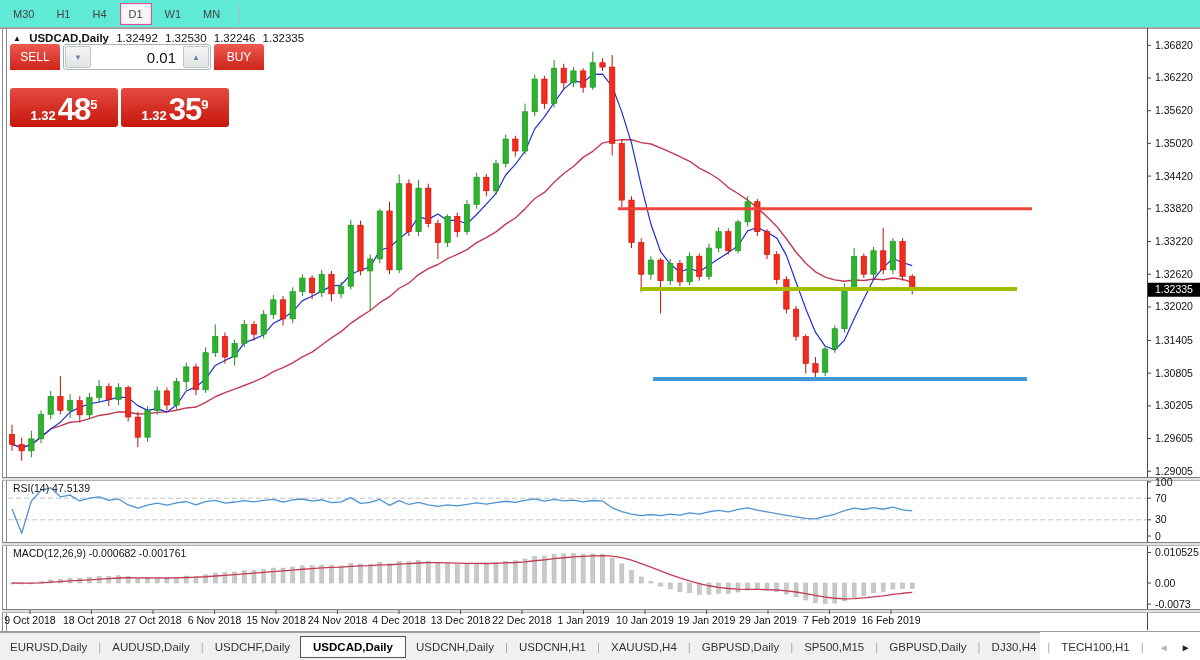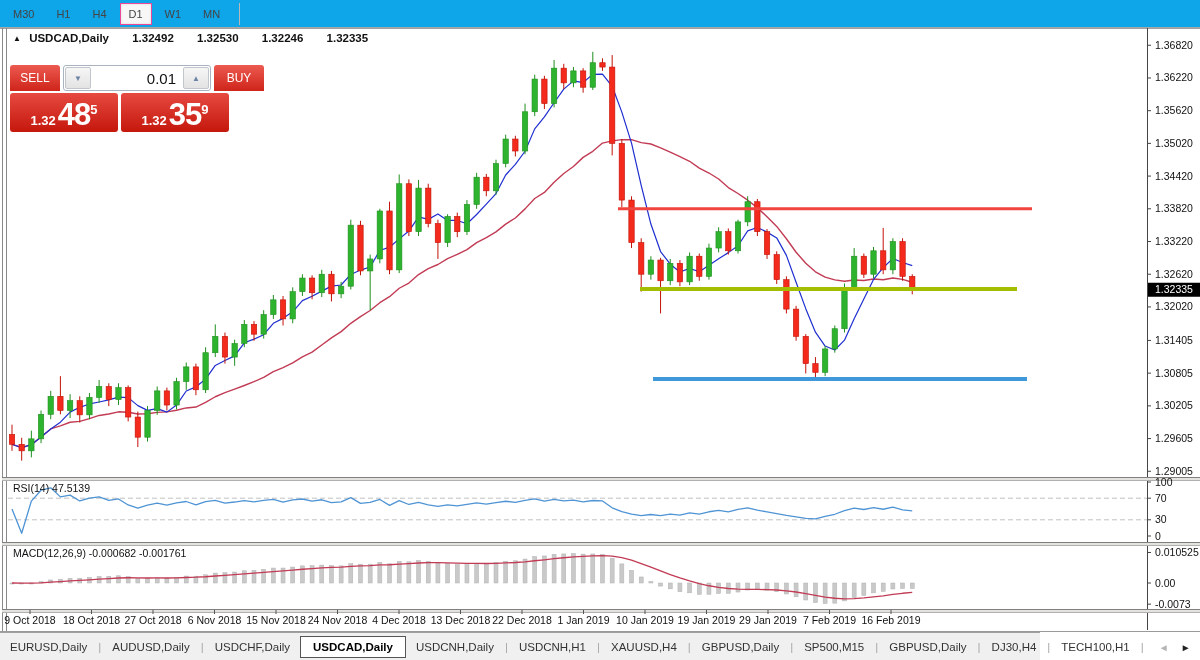--- a/index.html
+++ b/index.html
@@ -1,40 +1,40 @@
 <!DOCTYPE html>
 <html><head>
 <meta charset="utf-8">
 <style>
   html,body{margin:0;padding:0;background:#fff;}
   body{width:1200px;height:660px;position:relative;overflow:hidden;
        font-family:"Liberation Sans",sans-serif;-webkit-font-smoothing:antialiased;}
   
-  .toolbar{position:absolute;left:0;top:0;width:1200px;height:27px;background:#0ea5e9;
+  .toolbar{position:absolute;left:0;top:0;width:1200px;height:27px;background:#5eead4;
            border-bottom:1px solid #a8a8a8;display:flex;align-items:center;z-index:30;}
   .tfbtn{font-size:11px;color:#444;padding:4px 8px;margin-left:4px;border:1px solid transparent;cursor:default;}
   .tfbtn.active{background:#f7f7f7;border:1px solid #ec4899;box-shadow:inset 0 0 2px #ccc;}
   .toolbar .sep{width:1px;height:22px;background:#b8b8b8;margin-left:10px;}
   
   .chart-title{position:absolute;left:13px;top:32px;z-index:20;font-size:11.5px;font-weight:bold;color:#111;}
   .chart-title .tri{font-size:8px;margin-right:5px;position:relative;top:-1px;}
-  .chart-title span.val{margin-left:20px;font-weight:bold;}
+  .chart-title span.val{margin-left:4px;font-weight:normal;}
   
-  .trade{position:absolute;left:10px;top:65px;z-index:25;width:254px;}
+  .trade{position:absolute;left:10px;top:44px;z-index:25;width:254px;}
   .trade-row{display:flex;align-items:stretch;height:26px;}
   .btn-sell,.btn-buy{width:50px;background:linear-gradient(180deg,#ec5a50,#cf241a);color:#fff;
       font-size:12px;display:flex;align-items:center;justify-content:center;border-radius:3px 3px 0 0;}
   .spinner{flex:1;margin:0 3px;border:1px solid #a9b4c0;border-radius:3px;background:#fff;
       display:flex;align-items:stretch;overflow:hidden;}
   .spin-btn{width:24px;background:linear-gradient(180deg,#f6f6f6,#e3e3e3);border:1px solid #c0c6cc;
       margin:1px;border-radius:2px;display:flex;align-items:center;justify-content:center;
       color:#6d83a6;font-size:8px;}
   .spin-val{flex:1;display:flex;align-items:center;justify-content:flex-end;padding-right:6px;
       font-size:15px;color:#111;}
-  .price-row{display:flex;margin-top:2px;align-items:flex-end;}
+  .price-row{display:flex;margin-top:18px;align-items:flex-end;}
   .price-box{height:35px;background:linear-gradient(180deg,#e64a41,#c5170c);color:#fff;border-radius:3px;
       display:flex;align-items:flex-end;justify-content:center;padding-bottom:4px;}
   .price-box.sell{width:108px;margin-right:3px;}
   .price-box.buy{width:108px;}
   .p-small{font-size:13px;font-weight:bold;line-height:14px;margin-right:2px;}
   .p-big{font-size:31px;font-weight:bold;line-height:26px;letter-spacing:-1px;}
   .p-sup{font-size:13px;font-weight:bold;line-height:13px;position:relative;top:-12px;}
   
   .tabbar{position:absolute;left:0;top:632px;width:1040px;height:28px;background:#f0f0f0;
       border-top:1px solid #a0a0a0;display:flex;align-items:center;z-index:30;font-size:11.5px;color:#333;}

